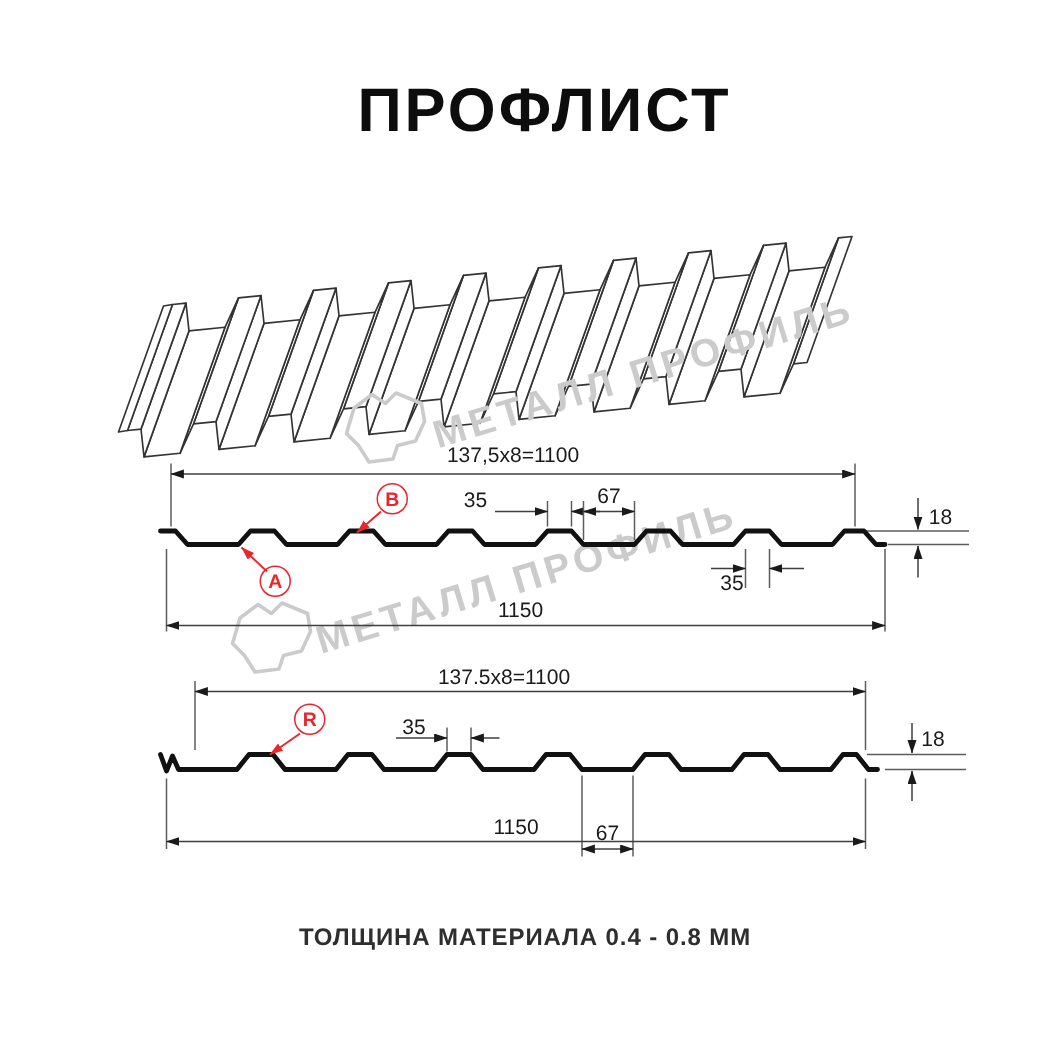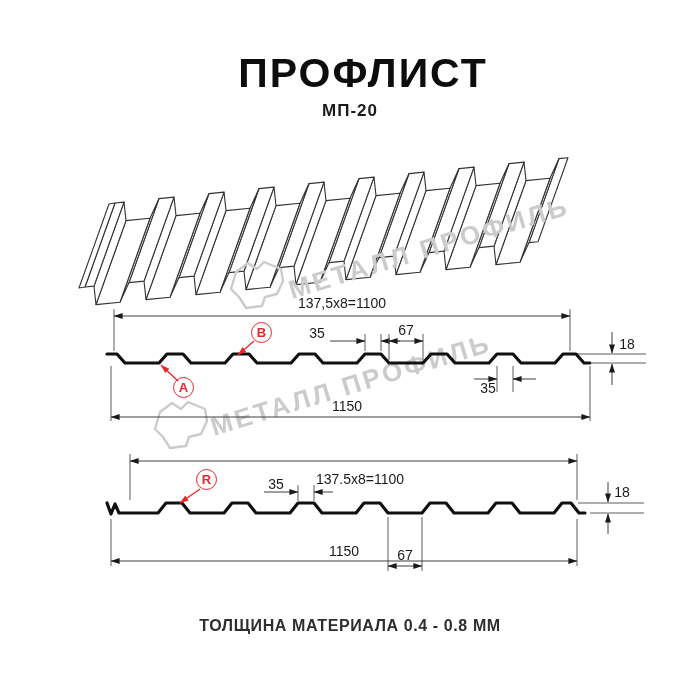--- a/index.html
+++ b/index.html
@@ -152,30 +152,29 @@
 
       <path class="prof" d="M107,503 L111,514 L115,504 L119,513 L158,513 L166,503 L182,503 L190,513 L224,513 L232,503 L248,503 L256,513
            L290,513 L298,503 L314,503 L322,513 L356,513 L364,503 L380,503 L388,513 L422,513 L430,503 L446,503 L454,513
            L488,513 L496,503 L512,503 L520,513 L554,513 L562,503 L571,503 L579,513 L585,513"></path>
 
       <line class="lead" x1="200" y1="489" x2="180" y2="503" marker-end="url(#arRed)"></line>
     </g>
   </svg>
 
   <div class="title">ПРОФЛИСТ</div>
-  <div class="subtitle">МП-20</div>
 
   <span class="dimtxt" style="left:342px;top:296px;">137,5x8=1100</span>
   <span class="dimtxt" style="left:317px;top:326px;">35</span>
   <span class="dimtxt" style="left:406px;top:323px;">67</span>
   <span class="dimtxt" style="left:627px;top:337px;">18</span>
   <span class="dimtxt" style="left:488px;top:381px;">35</span>
   <span class="dimtxt" style="left:347px;top:399px;">1150</span>
 
-  <span class="dimtxt" style="left:360px;top:444px;margin-top:28px;">137.5x8=1100</span>
+  <span class="dimtxt" style="left:336px;top:444px;">137.5x8=1100</span>
   <span class="dimtxt" style="left:276px;top:477px;">35</span>
   <span class="dimtxt" style="left:405px;top:548px;">67</span>
   <span class="dimtxt" style="left:622px;top:485px;">18</span>
   <span class="dimtxt" style="left:344px;top:544px;">1150</span>
 
   <span class="lblc" style="left:173px;top:377px;">
       <span>A</span>
     </span>
   <span class="lblc" style="left:251px;top:322px;">
       <span>B</span>

